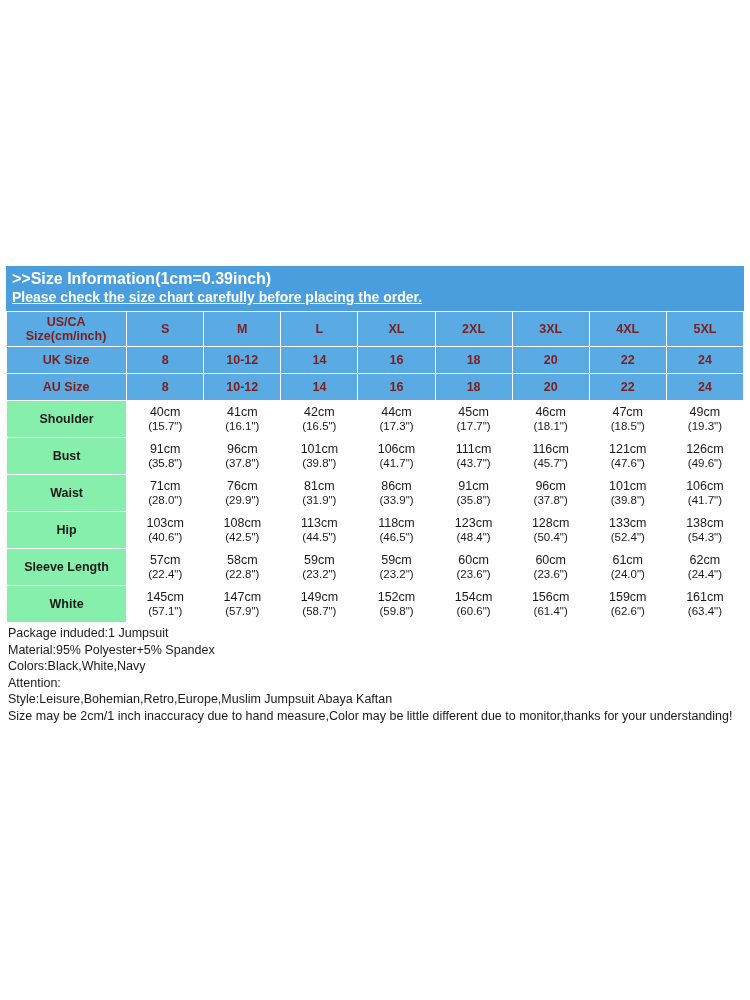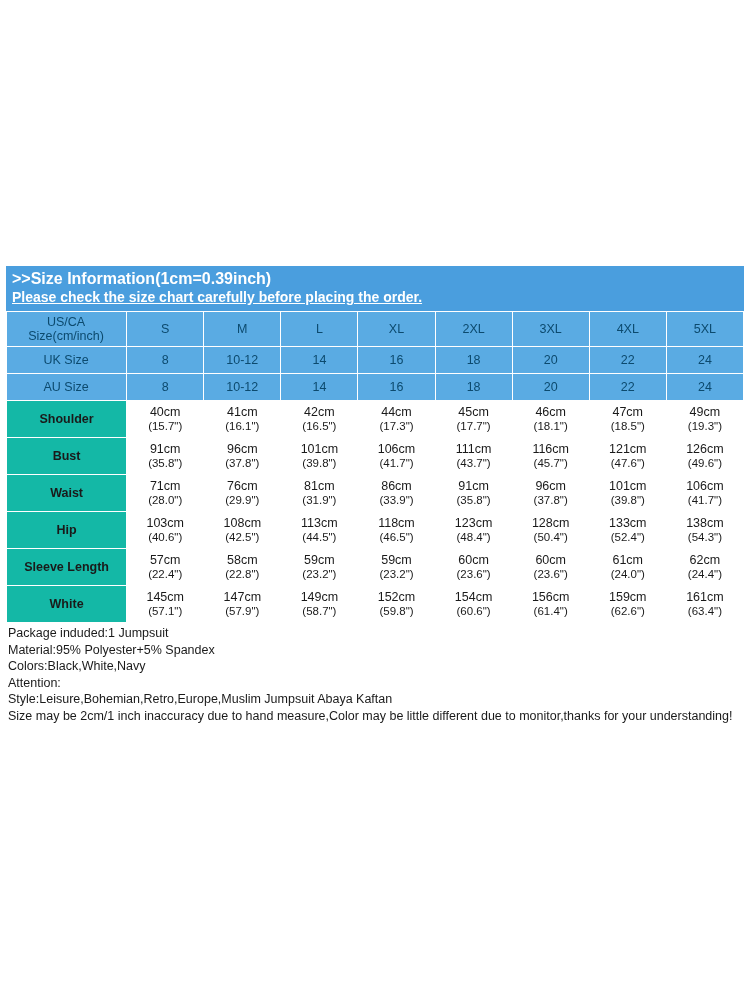--- a/index.html
+++ b/index.html
@@ -45,35 +45,35 @@
   table.size-table td {
     border: 1px solid #ffffff;
     font-size: 12.5px;
     color: #1a1a1a;
     text-align: center;
     vertical-align: middle;
     padding: 2px 1px;
   }
   
   td.rowlabel {
-    background: #14b8a6;
+    background: #86efac;
     color: #ffffff;
     font-weight: bold;
     text-align: left;
     padding-left: 8px;
     font-size: 12.5px;
   }
   td.rowlabel.center {
     text-align: center;
     padding-left: 0;
   }
   tr.head-row td {
     background: #5aabe3;
-    color: #0c4a6e;
-    font-weight: normal;
+    color: #7f1d1d;
+    font-weight: bold;
     height: 22px;
   }
   tr.head-row.tall td {
     height: 30px;
     line-height: 14px;
   }
   tr.data-row td.cell {
     background: #ffffff;
     height: 32px;
     line-height: 14px;

